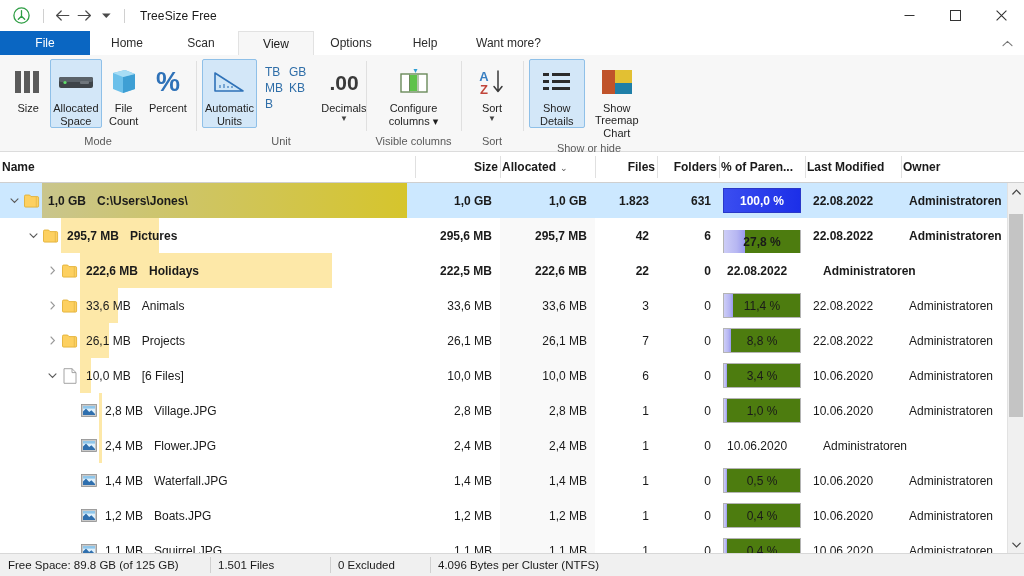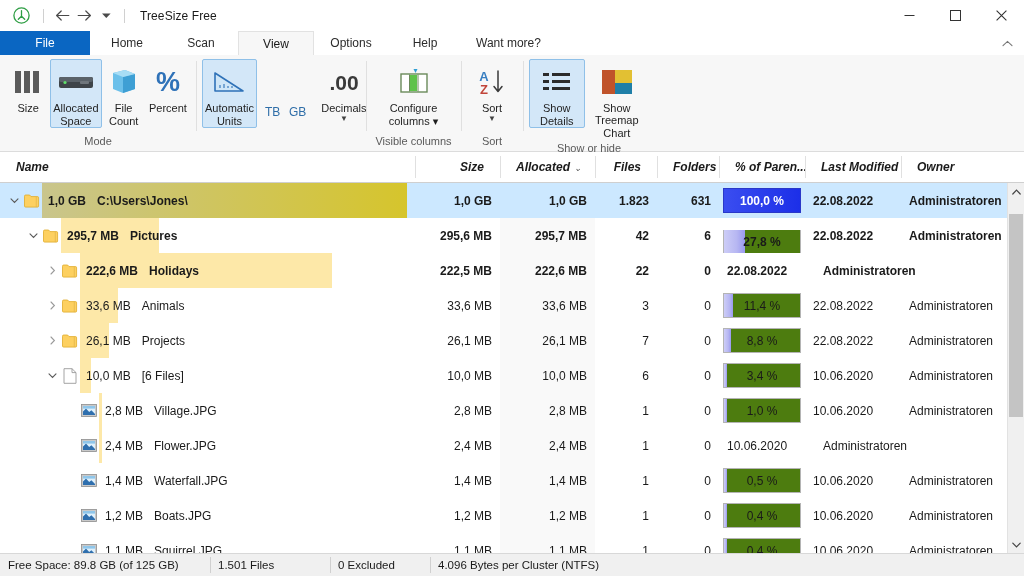--- a/index.html
+++ b/index.html
@@ -173,44 +173,43 @@
   }
   .unit-grid {
     display: grid;
     grid-template-columns: auto auto;
     gap: 1px 6px;
     font-size: 12px;
     color: #2f6ea8;
     padding: 6px 8px 0 8px;
     align-self: flex-start;
   }
-  .unit-grid span { line-height: 15px; margin-top: 40px; }
+  .unit-grid span { line-height: 15px; }
 
   
   .table-head {
     height: 30px;
     background: #ffffff;
     border-bottom: 1px solid #cfcfcf;
     display: flex;
     align-items: center;
     flex: 0 0 auto;
     position: relative;
   }
   .th {
     font-size: 12px;
     font-weight: bold;
     color: #1a1a1a;
-    padding: 0 16px;
+    padding: 0 2px;
     box-sizing: border-box;
     height: 30px;
     line-height: 30px;
     position: relative;
     white-space: nowrap;
     overflow: hidden;
-    font-style: italic;
   }
   .th + .th::before {
     content: "";
     position: absolute;
     left: 0; top: 4px; bottom: 4px;
     width: 1px;
     background: #e0e0e0;
   }
   .th.right { text-align: right; }
   .th .sortcaret {
@@ -577,21 +576,21 @@
         </div>
       </div>
       <div class="rgroup-label">Show or hide</div>
     </div>
 
   </div>
 
   <div class="table-head">
     <div class="th" style="width:415px">Name</div>
     <div class="th right" style="width:85px">Size</div>
-    <div class="th" style="width:95px;text-align:right">
+    <div class="th" style="width:95px;text-align:left">
       <span>Allocated</span><span class="sortcaret">⌄</span>
     </div>
     <div class="th right" style="width:62px">Files</div>
     <div class="th right" style="width:62px">Folders</div>
     <div class="th" style="width:86px">% of Paren...</div>
     <div class="th" style="width:96px">Last Modified</div>
     <div class="th" style="width:106px">Owner</div>
   </div>
 
   <div class="table-wrap">

